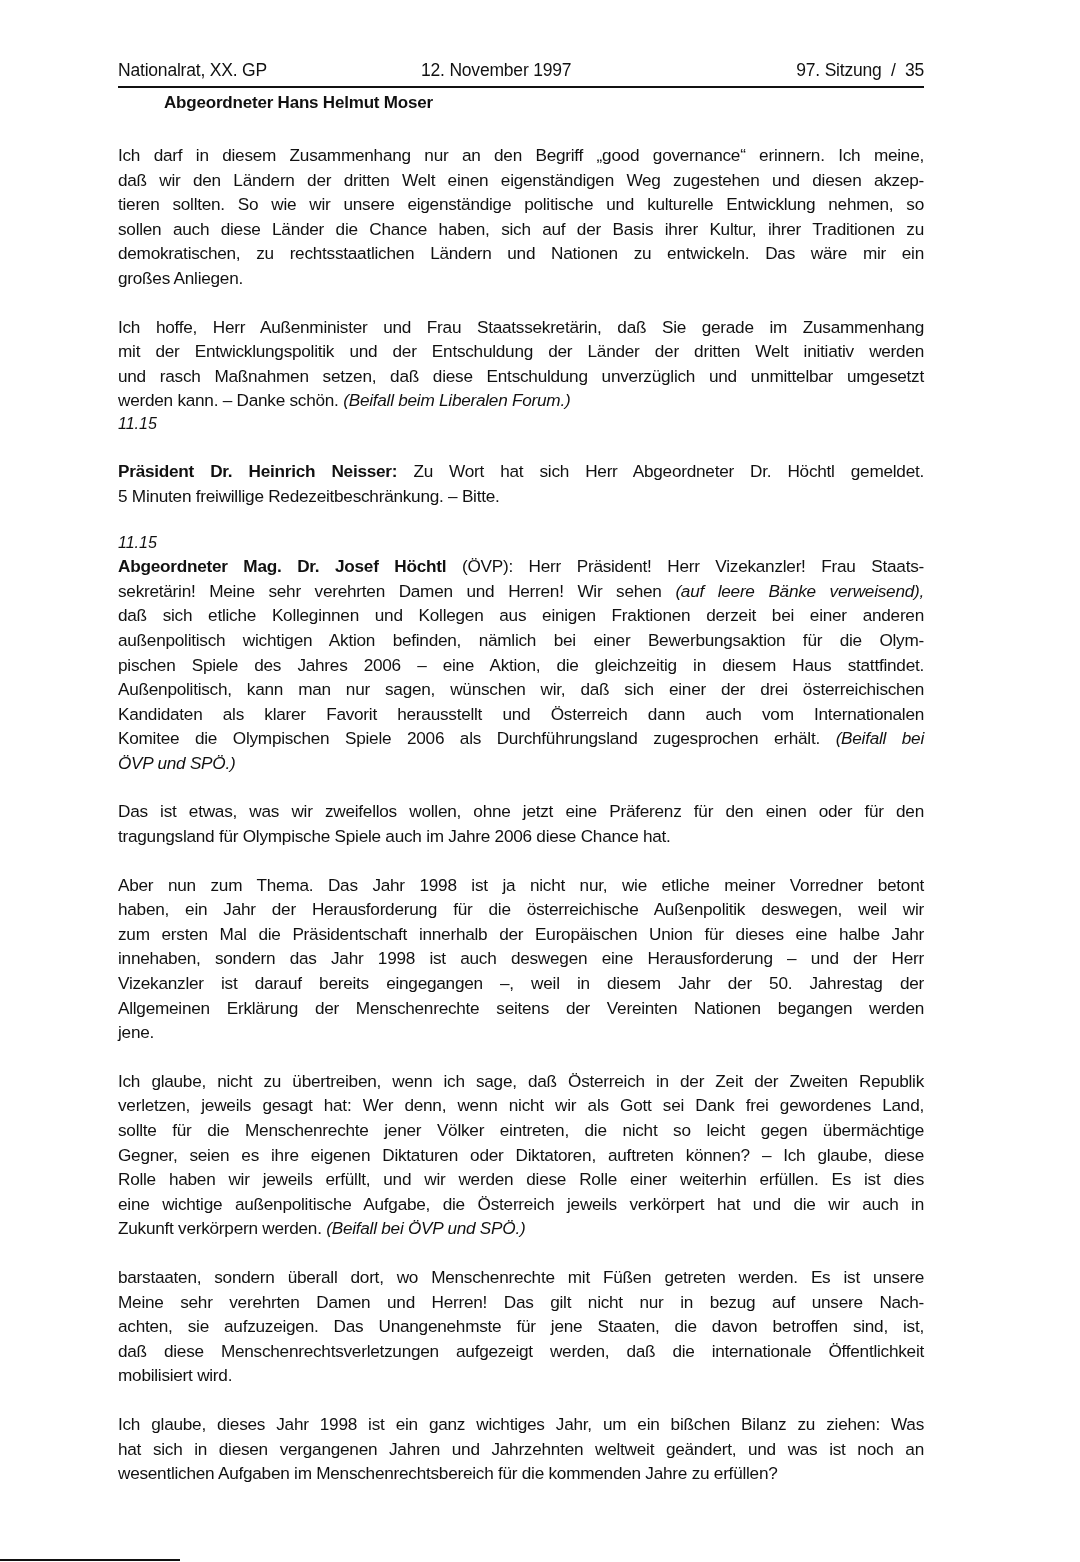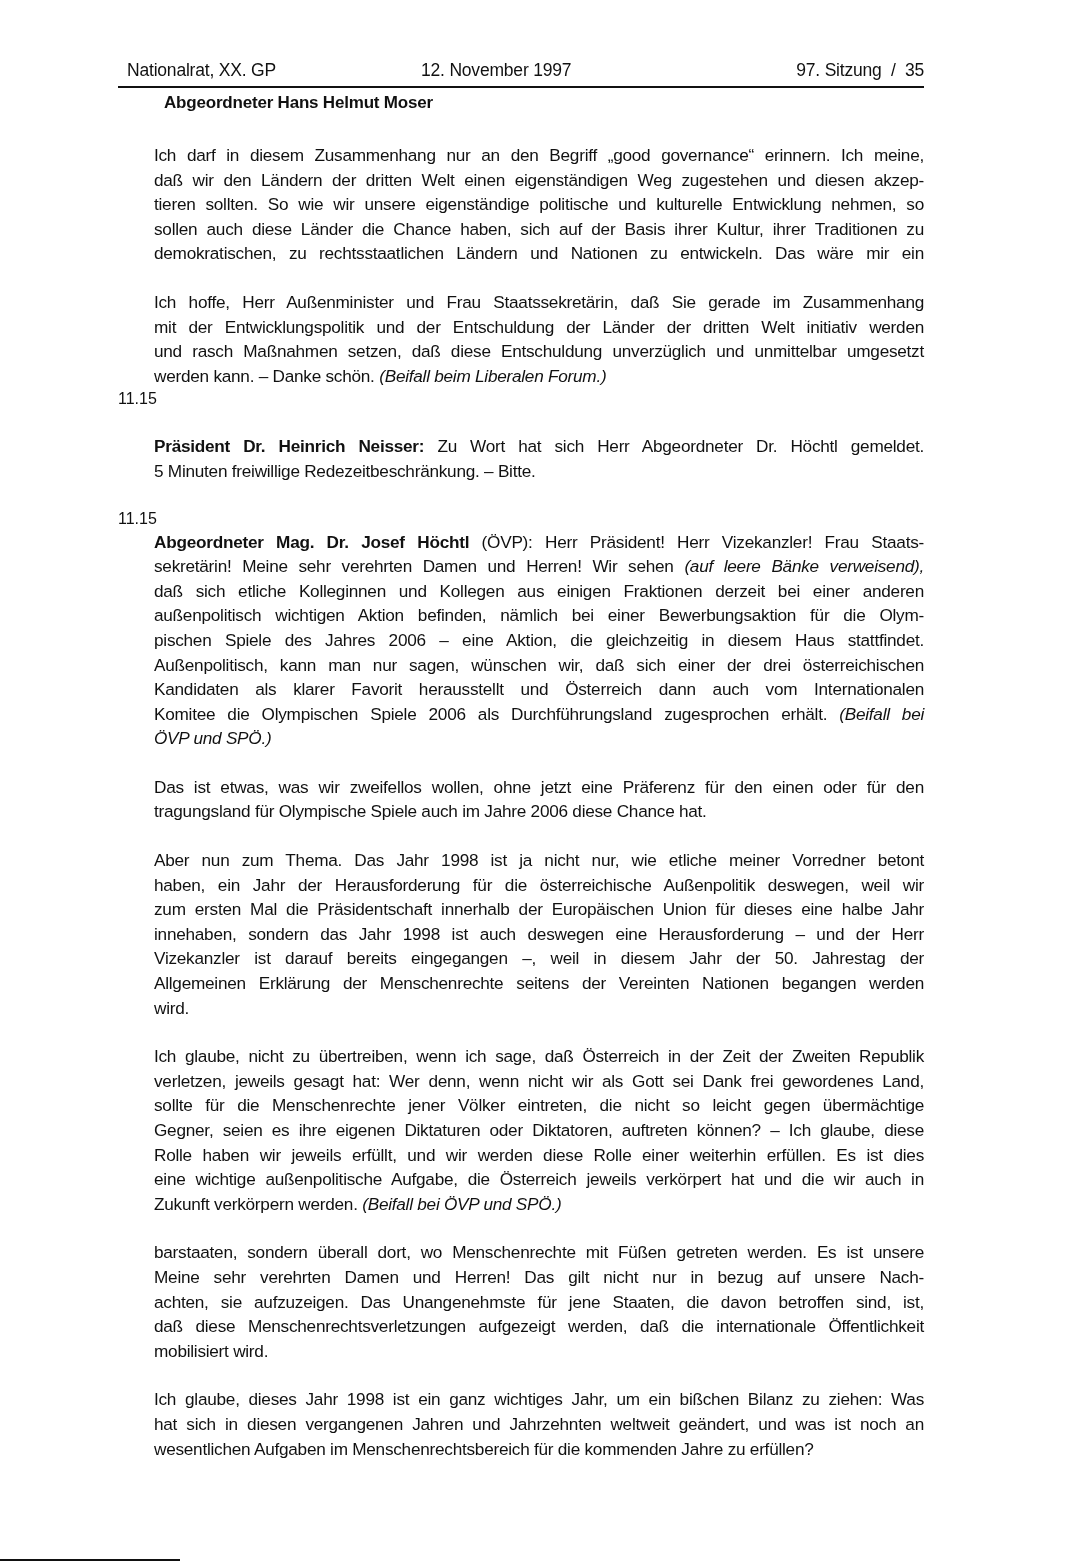--- a/index.html
+++ b/index.html
@@ -5,40 +5,40 @@
   html, body { margin: 0; padding: 0; background: #ffffff; }
   body {
     width: 1080px; height: 1562px; position: relative; overflow: hidden;
     font-family: "Liberation Sans", sans-serif; color: #111111;
   }
   .page { position: absolute; left: 118px; top: 0; width: 806px; }
   .header-row {
     position: absolute; top: 60px; left: 0; width: 806px; height: 24px;
     font-size: 17.5px; letter-spacing: -0.2px;
   }
-  .header-row .left { position: absolute; left: 9px; top: 0; }
+  .header-row .left { position: absolute; left: 0; top: 0; }
   .header-row .center { position: absolute; left: 303px; top: 0; }
   .header-row .right { position: absolute; right: 0; top: 0; }
   .header-rule {
     position: absolute; top: 86px; left: 0; width: 806px; height: 2px; background: #111;
   }
   .speaker-head {
     position: absolute; top: 93px; left: 0; font-weight: bold; font-size: 17px; letter-spacing: -0.2px; margin-left: 46px;
   }
   .body { position: absolute; top: 143px; left: 0; width: 806px; }
   p {
     margin: 0; font-size: 17.2px; line-height: 24.6px; text-align: justify;
     letter-spacing: -0.25px; hyphens: none;
   }
-  p .line { display: block; text-align: justify; text-align-last: justify; margin-left: 36px; }
+  p .line { display: block; text-align: justify; text-align-last: justify; }
   p .line.last { text-align-last: left; }
   .gap { height: 24px; }
   .it { font-style: italic; }
   .b { font-weight: bold; }
-  .time { font-size: 16px; line-height: 22px; }
+  .time { font-style: italic; font-size: 16px; line-height: 22px; }
   .scan-line {
     position: absolute; left: 0; top: 1559px; width: 180px; height: 2px; background: #111;
   }
 </style>
 </head>
 <body>
 
 <div class="page">
   <div class="header-row">
     <span class="left">Nationalrat, XX. GP</span>
@@ -48,20 +48,21 @@
   <div class="header-rule"></div>
   <div class="speaker-head">Abgeordneter Hans Helmut Moser</div>
 
   <div class="body">
     <p>
       <span class="line">Ich darf in diesem Zusammenhang nur an den Begriff „good governance“ erinnern. Ich meine,</span>
       <span class="line">daß wir den Ländern der dritten Welt einen eigenständigen Weg zugestehen und diesen akzep-</span>
       <span class="line">tieren sollten. So wie wir unsere eigenständige politische und kulturelle Entwicklung nehmen, so</span>
       <span class="line">sollen auch diese Länder die Chance haben, sich auf der Basis ihrer Kultur, ihrer Traditionen zu</span>
       <span class="line">demokratischen, zu rechtsstaatlichen Ländern und Nationen zu entwickeln. Das wäre mir ein</span>
+      <span class="line last">großes Anliegen.</span>
     </p>
     <div class="gap"></div>
     <p>
       <span class="line">Ich hoffe, Herr Außenminister und Frau Staatssekretärin, daß Sie gerade im Zusammenhang</span>
       <span class="line">mit der Entwicklungspolitik und der Entschuldung der Länder der dritten Welt initiativ werden</span>
       <span class="line">und rasch Maßnahmen setzen, daß diese Entschuldung unverzüglich und unmittelbar umgesetzt</span>
       <span class="line last"><span>werden kann. – Danke schön. </span><span class="it">(Beifall beim Liberalen Forum.)</span></span>
     </p>
     <div class="time">11.15</div>
     <div class="gap"></div>
@@ -88,21 +89,21 @@
       <span class="line last">tragungsland für Olympische Spiele auch im Jahre 2006 diese Chance hat.</span>
     </p>
     <div class="gap"></div>
     <p>
       <span class="line">Aber nun zum Thema. Das Jahr 1998 ist ja nicht nur, wie etliche meiner Vorredner betont</span>
       <span class="line">haben, ein Jahr der Herausforderung für die österreichische Außenpolitik deswegen, weil wir</span>
       <span class="line">zum ersten Mal die Präsidentschaft innerhalb der Europäischen Union für dieses eine halbe Jahr</span>
       <span class="line">innehaben, sondern das Jahr 1998 ist auch deswegen eine Herausforderung – und der Herr</span>
       <span class="line">Vizekanzler ist darauf bereits eingegangen –, weil in diesem Jahr der 50. Jahrestag der</span>
       <span class="line">Allgemeinen Erklärung der Menschenrechte seitens der Vereinten Nationen begangen werden</span>
-      <span class="line last">wird.</span>
+      <span class="line last">jene.</span>
     </p>
     <div class="gap"></div>
     <p>
       <span class="line">Ich glaube, nicht zu übertreiben, wenn ich sage, daß Österreich in der Zeit der Zweiten Republik</span>
       <span class="line">verletzen, jeweils gesagt hat: Wer denn, wenn nicht wir als Gott sei Dank frei gewordenes Land,</span>
       <span class="line">sollte für die Menschenrechte jener Völker eintreten, die nicht so leicht gegen übermächtige</span>
       <span class="line">Gegner, seien es ihre eigenen Diktaturen oder Diktatoren, auftreten können? – Ich glaube, diese</span>
       <span class="line">Rolle haben wir jeweils erfüllt, und wir werden diese Rolle einer weiterhin erfüllen. Es ist dies</span>
       <span class="line">eine wichtige außenpolitische Aufgabe, die Österreich jeweils verkörpert hat und die wir auch in</span>
       <span class="line last"><span>Zukunft verkörpern werden. </span><span class="it">(Beifall bei ÖVP und SPÖ.)</span></span>

